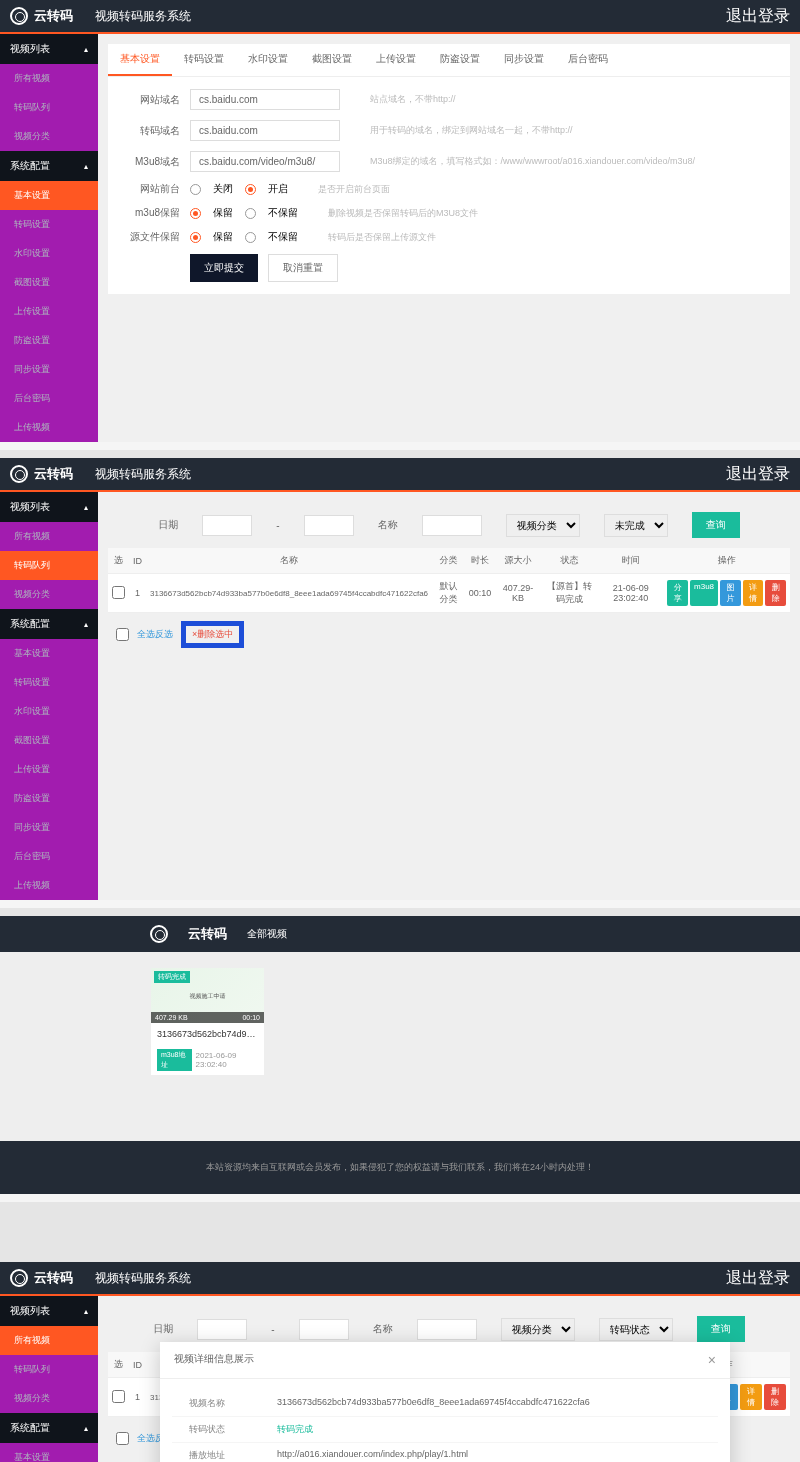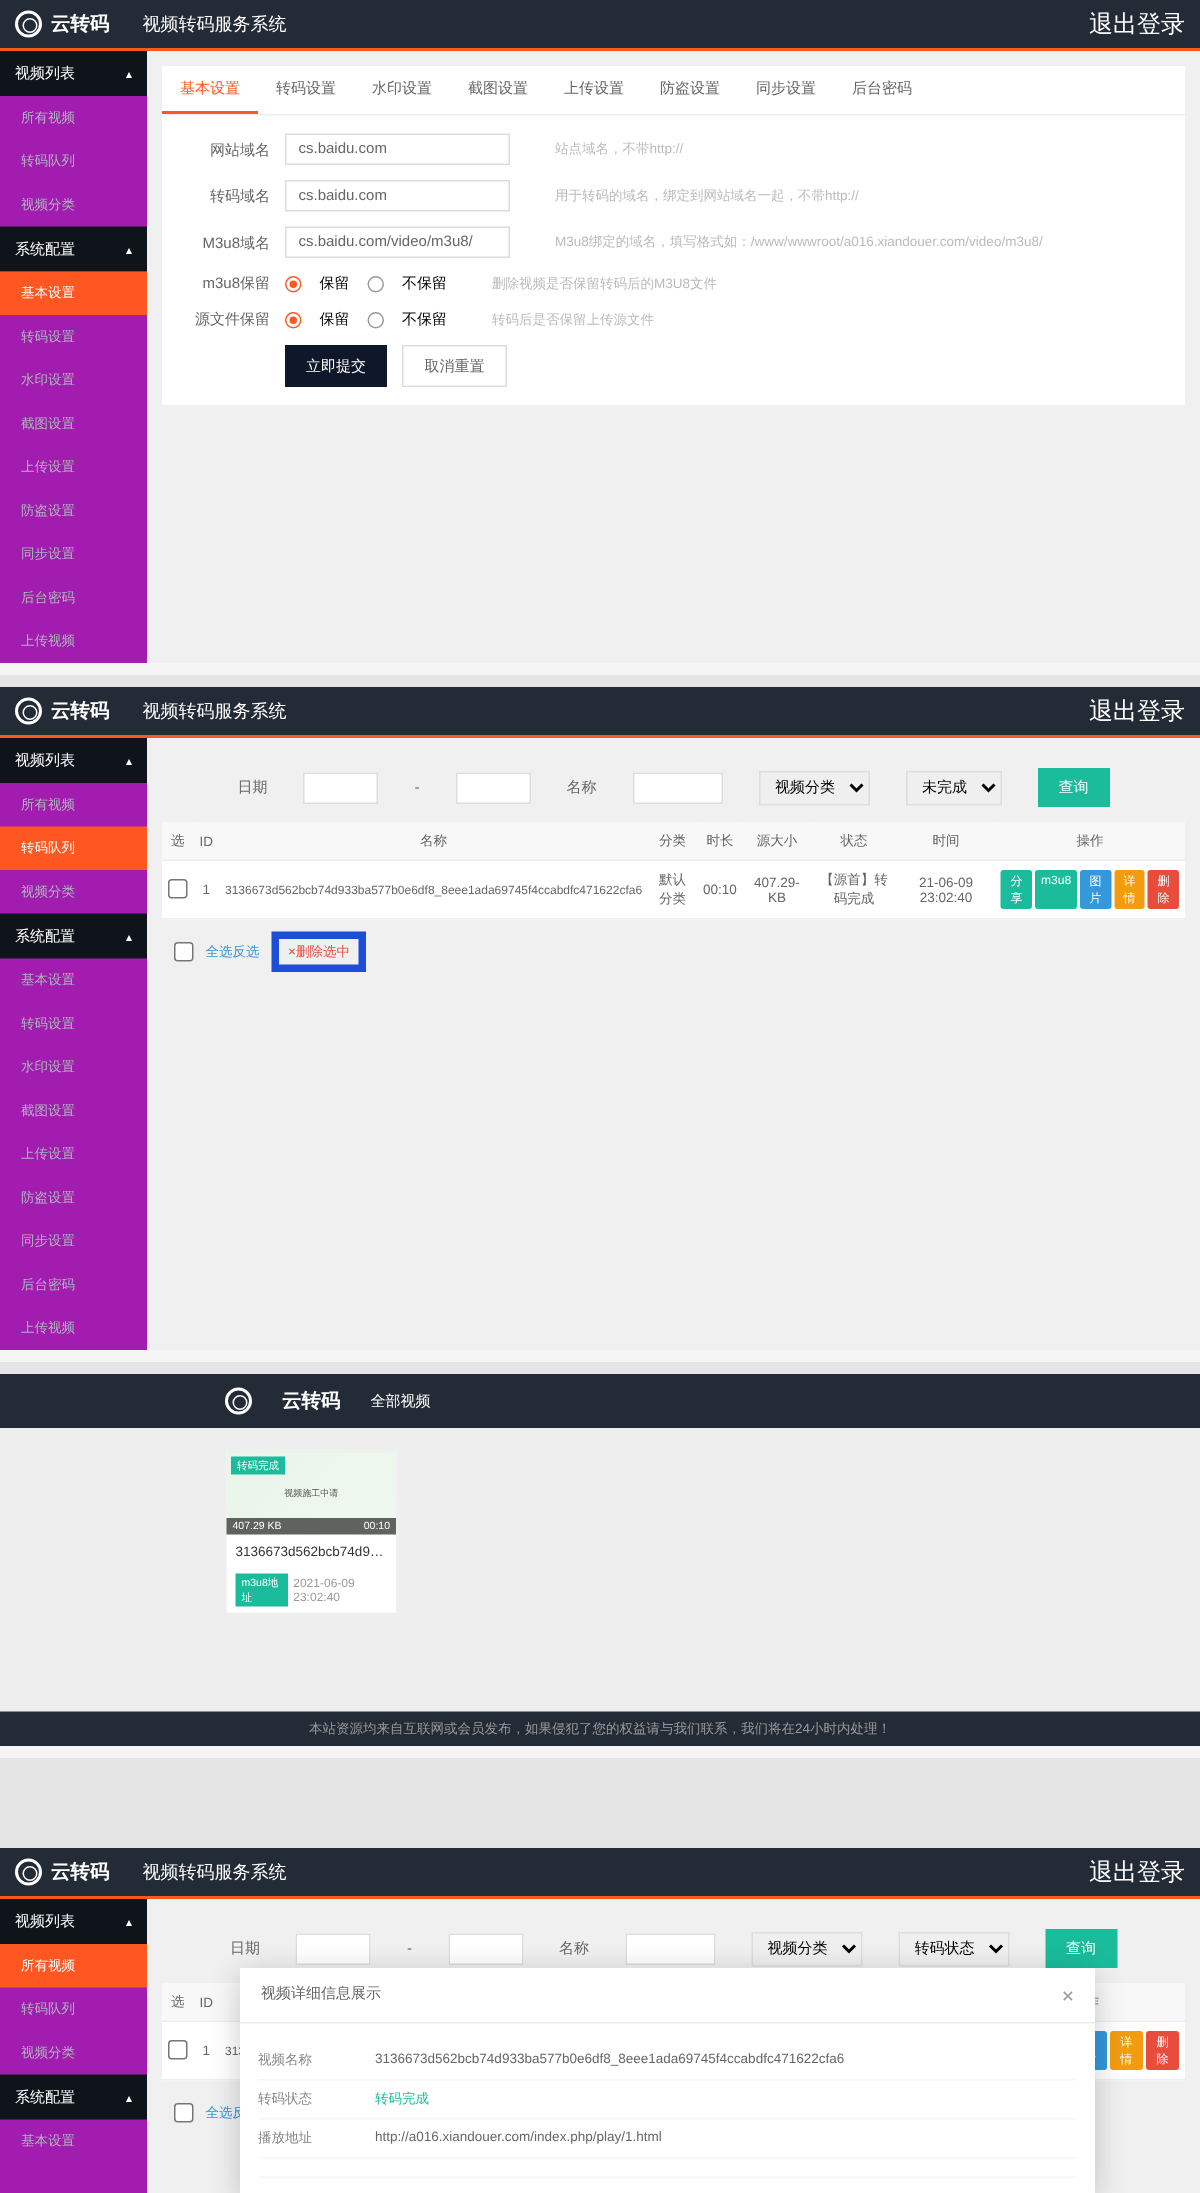--- a/index.html
+++ b/index.html
@@ -59,27 +59,27 @@
 .front-nav{color:#fff;font-size:10px;cursor:pointer}
 .card-grid{padding:15px 150px}
 .video-card{width:115px;background:#fff;border:1px solid #eee}
 .thumb{height:55px;background:linear-gradient(135deg,#e8f5e9,#f0f8f0);position:relative;font-size:7px}
 .thumb-badge{position:absolute;top:3px;left:3px;background:#1abc9c;color:#fff;padding:1px 4px;font-size:7px}
 .thumb-bar{position:absolute;bottom:0;left:0;right:0;background:rgba(0,0,0,.6);color:#fff;display:flex;justify-content:space-between;padding:2px 4px;font-size:7px}
 .thumb-center{position:absolute;top:50%;left:50%;transform:translate(-50%,-50%);color:#555;font-size:6px;text-align:center}
 .card-title{padding:6px;font-size:9px;color:#333;white-space:nowrap;overflow:hidden;text-overflow:ellipsis}
 .card-meta{padding:4px 6px;display:flex;align-items:center;gap:4px;font-size:8px;color:#999}
 .card-tag{background:#1abc9c;color:#fff;padding:1px 4px;font-size:7px}
-.footer-bar{background:#232b36;color:#999;text-align:center;padding:5px;font-size:9px;margin-top:50px}
+.footer-bar{background:#232b36;color:#999;text-align:center;padding:20px;font-size:9px;margin-top:50px}
 .modal{position:absolute;top:80px;left:160px;right:70px;background:#fff;box-shadow:0 4px 20px rgba(0,0,0,.2);z-index:10}
 .modal-head{padding:10px 14px;display:flex;justify-content:space-between;font-size:10px;color:#666;border-bottom:1px solid #eee}
 .modal-close{cursor:pointer;font-size:14px;color:#999}
 .modal-body{padding:12px}
 .modal-row{display:flex;padding:6px 0;font-size:9px;border-bottom:1px solid #f5f5f5}
-.modal-label{width:70px;color:#888;text-align:left;margin-right:8px}
+.modal-label{width:70px;color:#888;text-align:center;margin-right:35px}
 .modal-val{color:#666;word-break:break-all}
 .modal-val.success{color:#1abc9c}
 .gap{height:8px;background:#e5e5e5}
 </style>
 </head>
 <body>
 
 <div class="panel">
   <div class="header">
     <div class="logo-area">
@@ -156,20 +156,30 @@
           </div>
         <div class="form-row">
             <span class="form-label">转码域名</span>
             <input class="form-input" value="cs.baidu.com" style="">
             <span class="form-hint">用于转码的域名，绑定到网站域名一起，不带http://</span>
           </div>
         <div class="form-row">
             <span class="form-label">M3u8域名</span>
             <input class="form-input" value="cs.baidu.com/video/m3u8/" style="">
             <span class="form-hint">M3u8绑定的域名，填写格式如：/www/wwwroot/a016.xiandouer.com/video/m3u8/</span>
+          </div>
+        <div class="form-row">
+            <span class="form-label">网站前台</span>
+            <div class="radio-group">
+              <span class="radio"></span>
+              <span>关闭</span>
+              <span class="radio checked"></span>
+              <span>开启</span>
+            </div>
+            <span class="form-hint">是否开启前台页面</span>
           </div>
         <div class="form-row">
             <span class="form-label">m3u8保留</span>
             <div class="radio-group">
               <span class="radio checked"></span>
               <span>保留</span>
               <span class="radio"></span>
               <span>不保留</span>
             </div>
             <span class="form-hint">删除视频是否保留转码后的M3U8文件</span>

